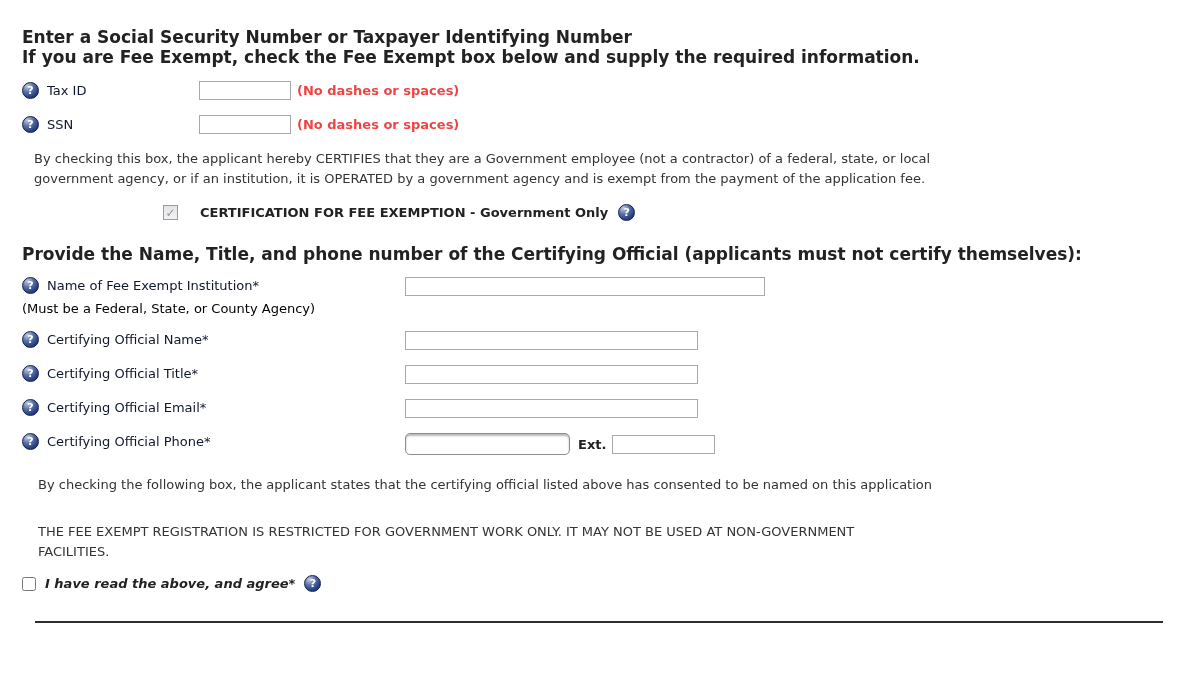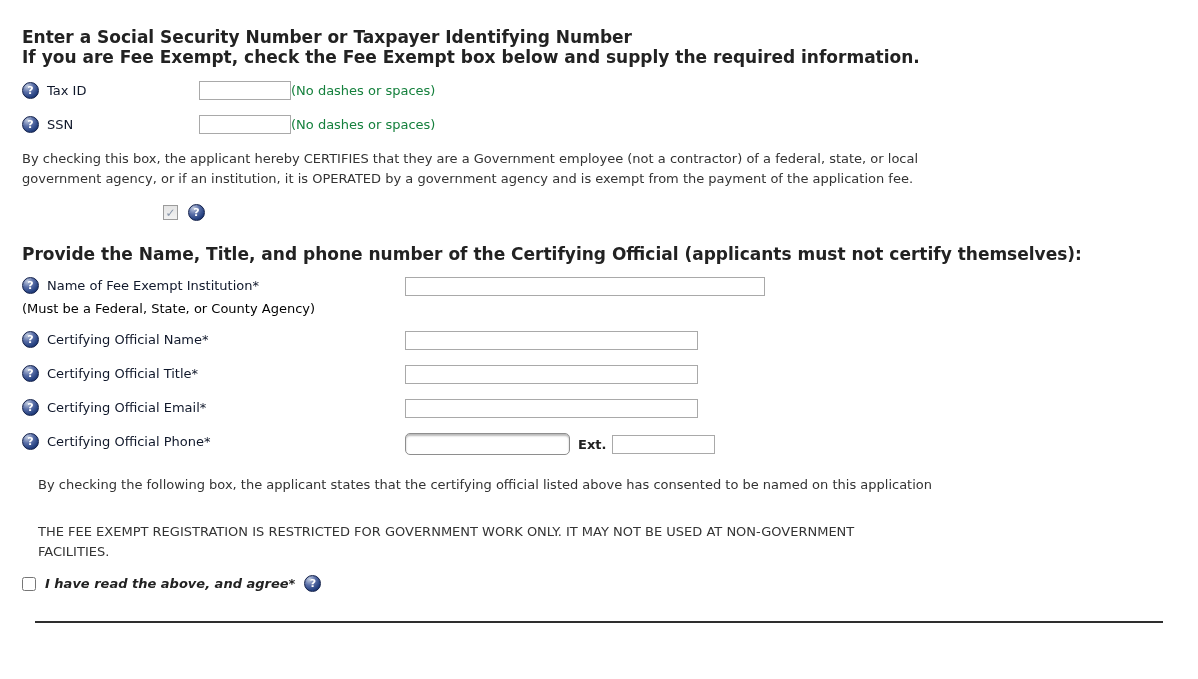--- a/index.html
+++ b/index.html
@@ -43,24 +43,24 @@
   .field-label { font-weight: normal; color: #0f172a; margin-left: 8px; }
   .text-input {
     height: 19px;
     border: 1px solid #a9a9a9;
     background: #ffffff;
     font-family: inherit;
     font-size: 12px;
     padding: 1px 3px;
   }
   .input-sm { width: 92px; }
-  .hint { color: #15803d; }
+  .hint { margin-left: 6px; color: #ef4444; font-weight: bold; }
 
   .section-heading { margin: 17px 0 8px 0; }
-  .desc { line-height: 20px; margin: 0; }
+  .desc { line-height: 20px; margin: 12px; }
   .desc span { display: block; }
 
   
   .cert-row { display: flex; align-items: center; margin: 15px 0 0 141px; }
   .checkbox-disabled {
     width: 15px; height: 15px; min-width: 15px;
     background: linear-gradient(#e4e4e4, #f2f2f2);
     border: 1px solid #9b9b9b;
     display: inline-flex;
     align-items: center;
@@ -138,20 +138,21 @@
     <span class="hint">(No dashes or spaces)</span>
   </div>
 
   <p class="desc">
     <span>By checking this box, the applicant hereby CERTIFIES that they are a Government employee (not a contractor) of a federal, state, or local</span>
     <span>government agency, or if an institution, it is OPERATED by a government agency and is exempt from the payment of the application fee.</span>
   </p>
 
   <div class="cert-row">
     <span class="checkbox-disabled">✓</span>
+    <span class="cert-label">CERTIFICATION FOR FEE EXEMPTION - Government Only</span>
     <span class="help-icon">?</span>
   </div>
 
   <p class="bold-heading provide-heading">Provide the Name, Title, and phone number of the Certifying Official (applicants must not certify themselves):</p>
 
   <div class="field-row">
     <div class="label-col">
       <div class="label-line">
         <span class="help-icon">?</span>
         <span class="field-label">Name of Fee Exempt Institution*</span>

